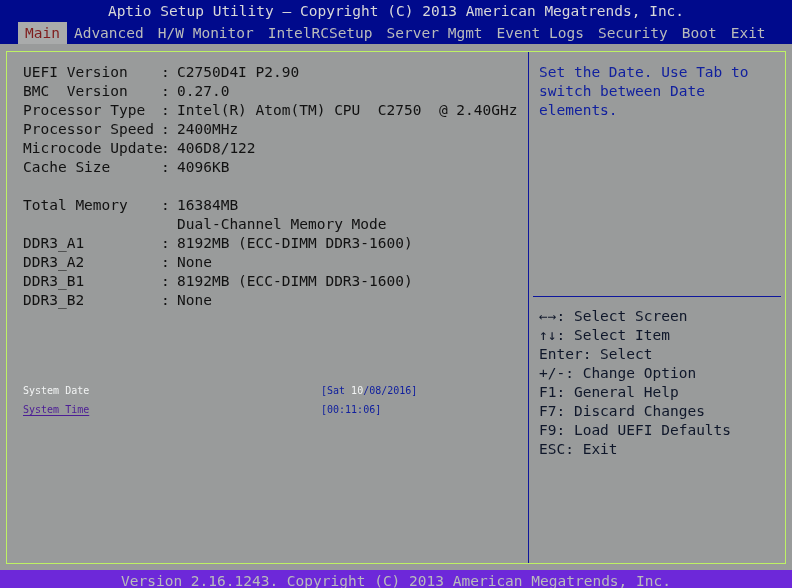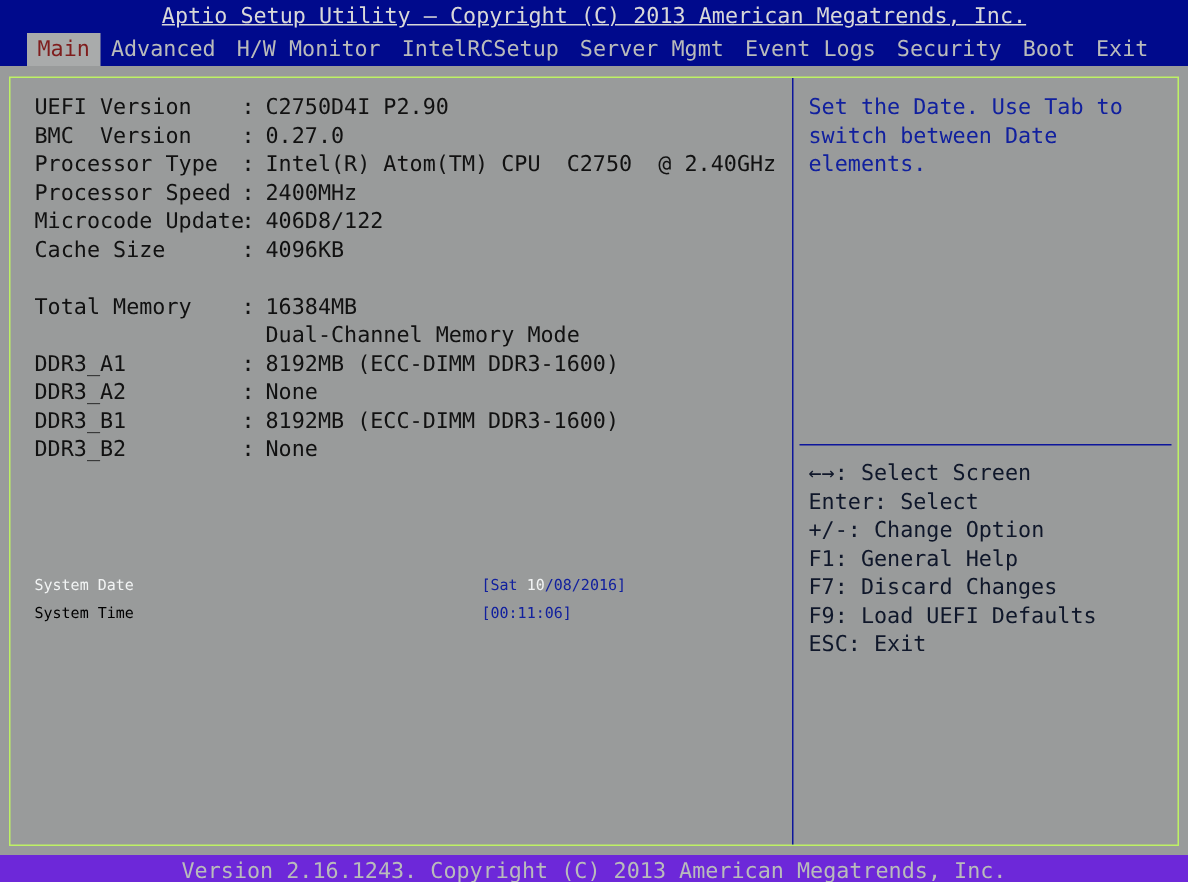--- a/index.html
+++ b/index.html
@@ -28,21 +28,20 @@
     left: 0; top: 0;
     width: 792px;
     height: 22px;
     background: #000a8c;
     color: #d8d8d8;
     font-size: 14.5px;
     line-height: 22px;
     text-align: center;
     letter-spacing: 0px;
     white-space: pre;
-    text-decoration: underline;
   }
 
   .menu-bar {
     position: absolute;
     left: 0; top: 22px;
     width: 792px;
     height: 22px;
     background: #000a8c;
     font-size: 14.5px;
     line-height: 22px;
@@ -137,21 +136,22 @@
     position: absolute;
     left: 298px;
     top: 0;
     white-space: pre;
     color: #11209e;
   }
   .dt-row.selected .dt-label {
     color: #f2f4f4;
   }
   .dt-row.normal .dt-label {
-    color: #000000;
+    color: #4c1d95;
+    text-decoration: underline;
     text-underline-offset: 2px;
   }
   .cursor-seg {
     color: #f2f4f4;
   }
 
   
   .right-pane {
     position: absolute;
     left: 522px;
@@ -256,20 +256,21 @@
         <span class="dt-label">System Time</span>
         <span class="dt-value">[00:11:06]</span>
       </div>
     </div>
 
     <div class="right-pane">
       <div class="help-text">Set the Date. Use Tab to switch between Date elements.</div>
       <div class="h-divider"></div>
       <div class="legend" id="legend-list">
           <div class="legend-row"><span>←→</span><span>: Select Screen</span></div>
+          <div class="legend-row"><span>↑↓</span><span>: Select Item</span></div>
           <div class="legend-row"><span>Enter</span><span>: Select</span></div>
           <div class="legend-row"><span>+/-</span><span>: Change Option</span></div>
           <div class="legend-row"><span>F1</span><span>: General Help</span></div>
           <div class="legend-row"><span>F7</span><span>: Discard Changes</span></div>
           <div class="legend-row"><span>F9</span><span>: Load UEFI Defaults</span></div>
           <div class="legend-row"><span>ESC</span><span>: Exit</span></div>
         </div>
     </div>
 
   </div>

